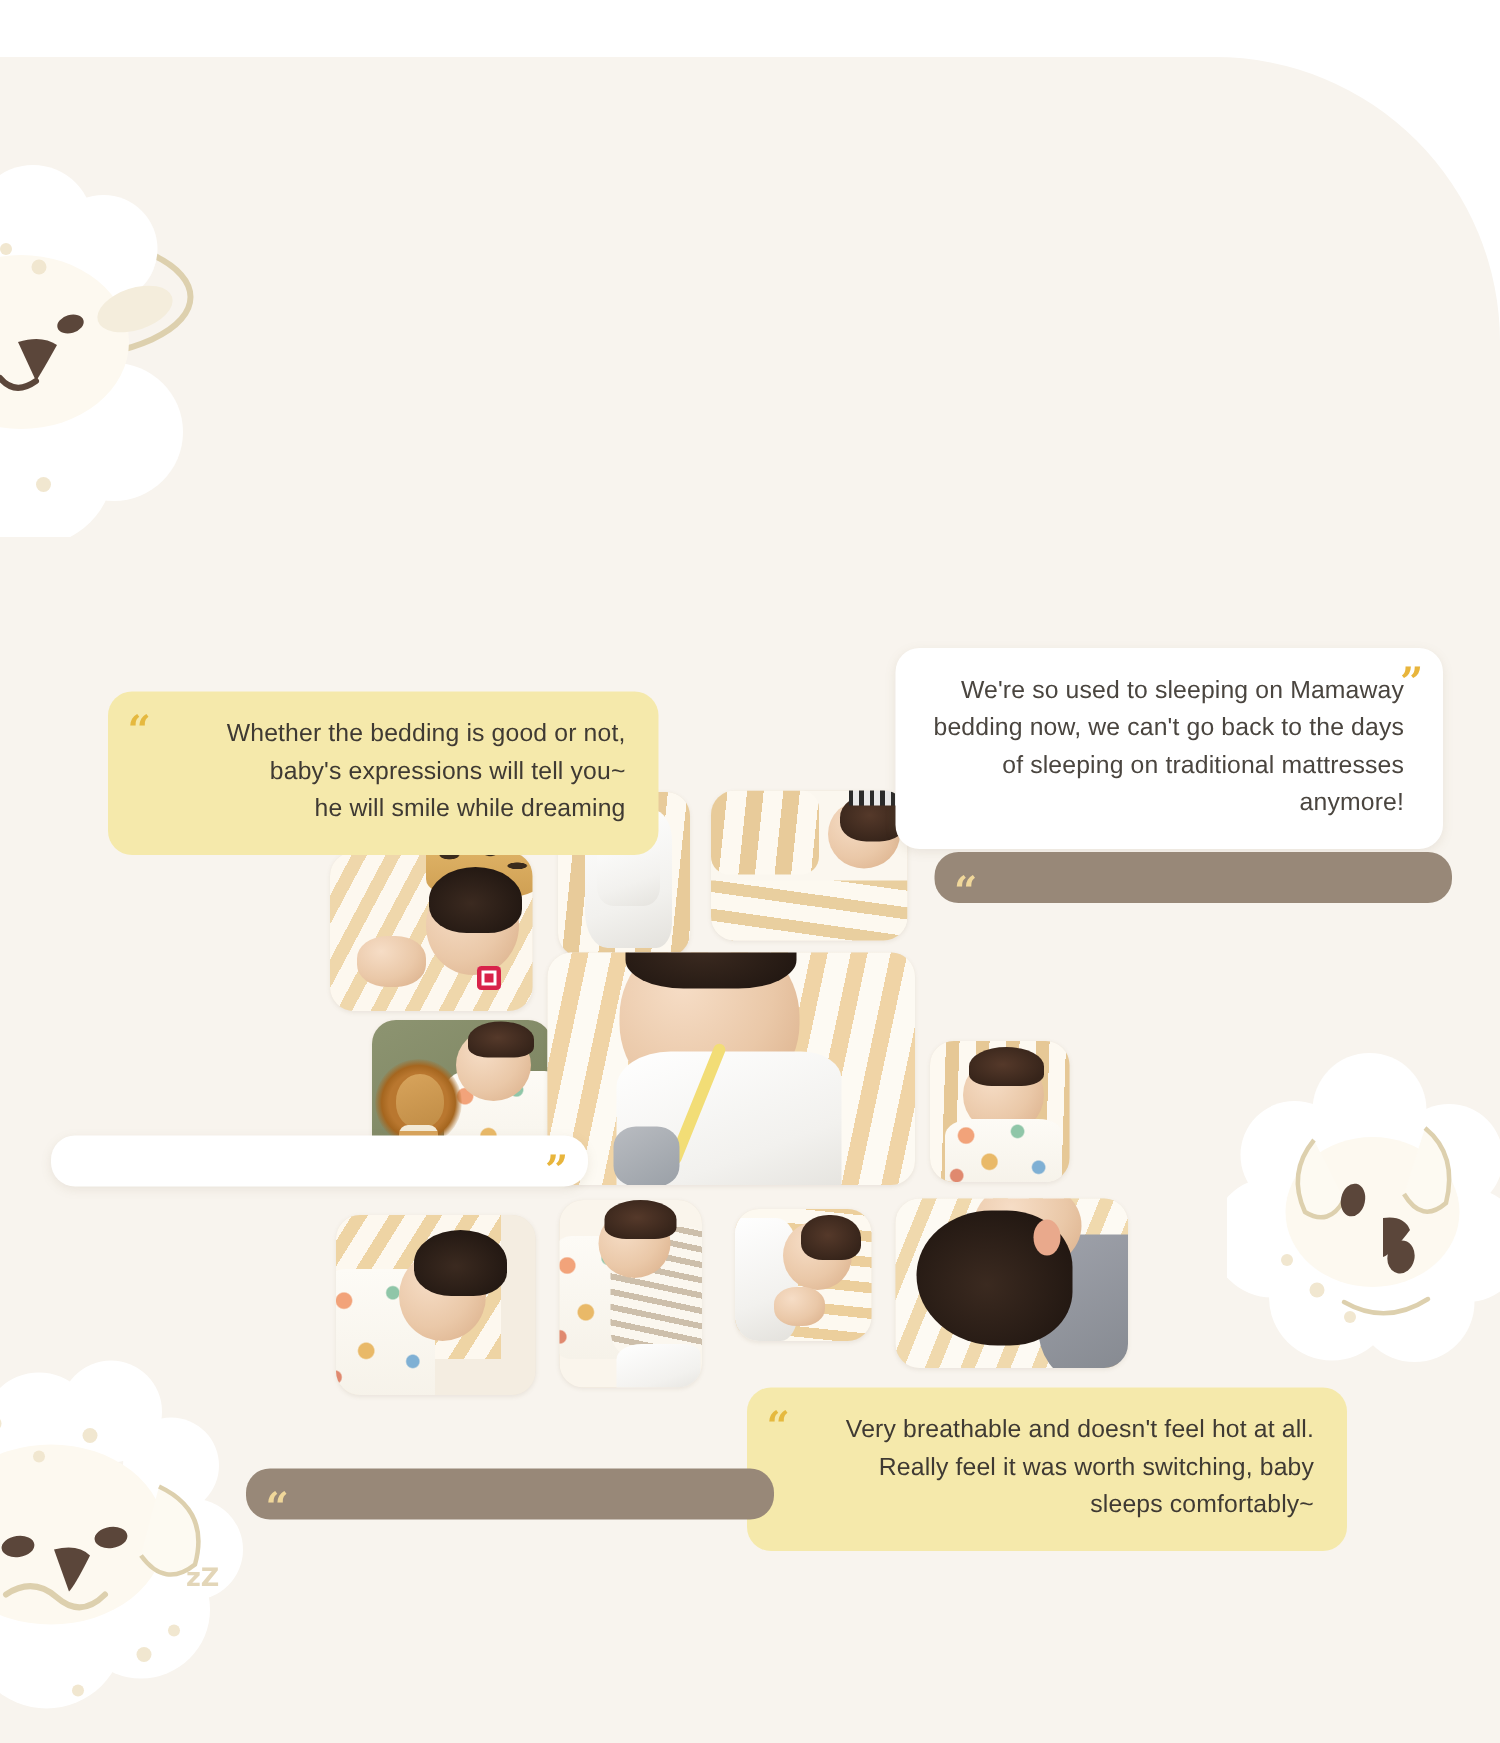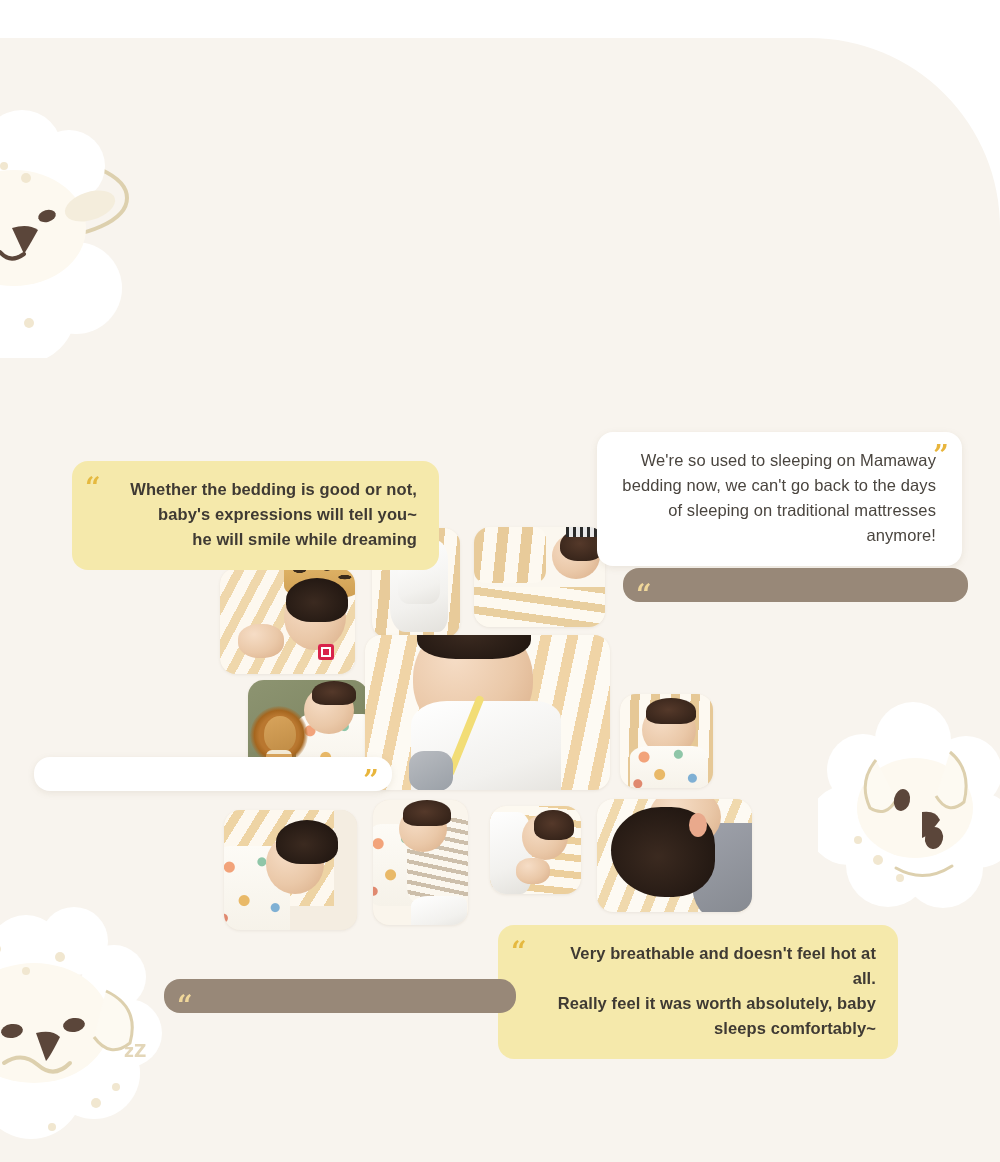--- a/index.html
+++ b/index.html
@@ -174,21 +174,21 @@
     font-size: 27px;
     font-weight: 700;
     color: #e5b93f;
     line-height: 1;
   }
   .qmark.open  { left: 13px; top: 13px; }
   .qmark.close { right: 13px; top: 10px; }
   .bubble.brown .qmark { color: #f0d79a; }
   .bubble.white .qmark { color: #e8b53c; }
 
-  .bubble.has-open  .btext { padding-left: 24px; font-weight: bold; }
+  .bubble.has-open  .btext { padding-left: 24px; }
   .bubble.has-close .btext { padding-right: 4px; }
 
   
   #bubble-0 { left: 72px;  top: 461px; width: 367px; }
   #bubble-1 { left: 597px; top: 432px; width: 365px; }
   #bubble-2 { left: 623px; top: 568px; width: 345px; }
   #bubble-3 { left: 34px;  top: 757px; width: 358px; }
   #bubble-4 { left: 498px; top: 925px; width: 400px; }
   #bubble-5 { left: 164px; top: 979px; width: 352px; }
 </style>
@@ -415,21 +415,21 @@
     <span class="qmark open">“</span>
   </div>
 
   <div class="bubble white has-close" id="bubble-3">
     <span class="qmark close">”</span>
   </div>
 
   <div class="bubble yellow has-open" id="bubble-4">
     <span class="qmark open">“</span>
     <span class="btext">Very breathable and doesn't feel hot at all.
-Really feel it was worth absolutely, baby
+Really feel it was worth switching, baby
 sleeps comfortably~</span>
   </div>
 
   <div class="bubble brown has-open" id="bubble-5">
     <span class="qmark open">“</span>
   </div>
 
 </div>
 
 </body></html>

